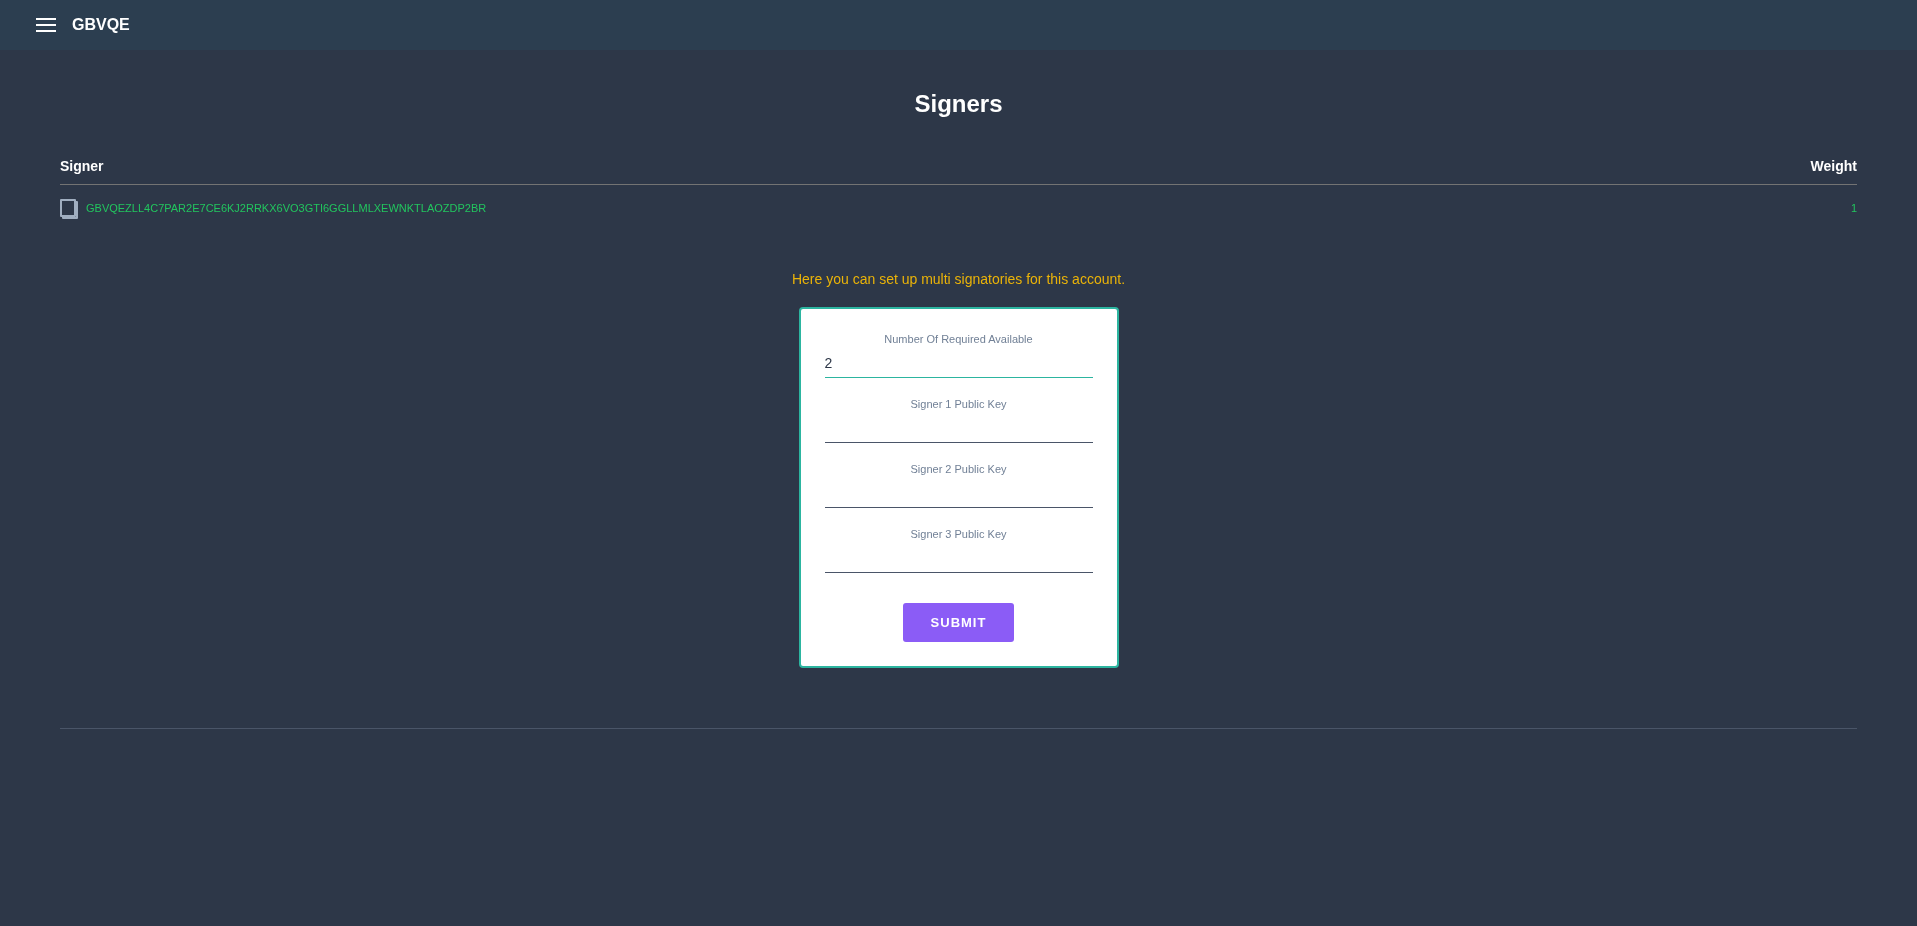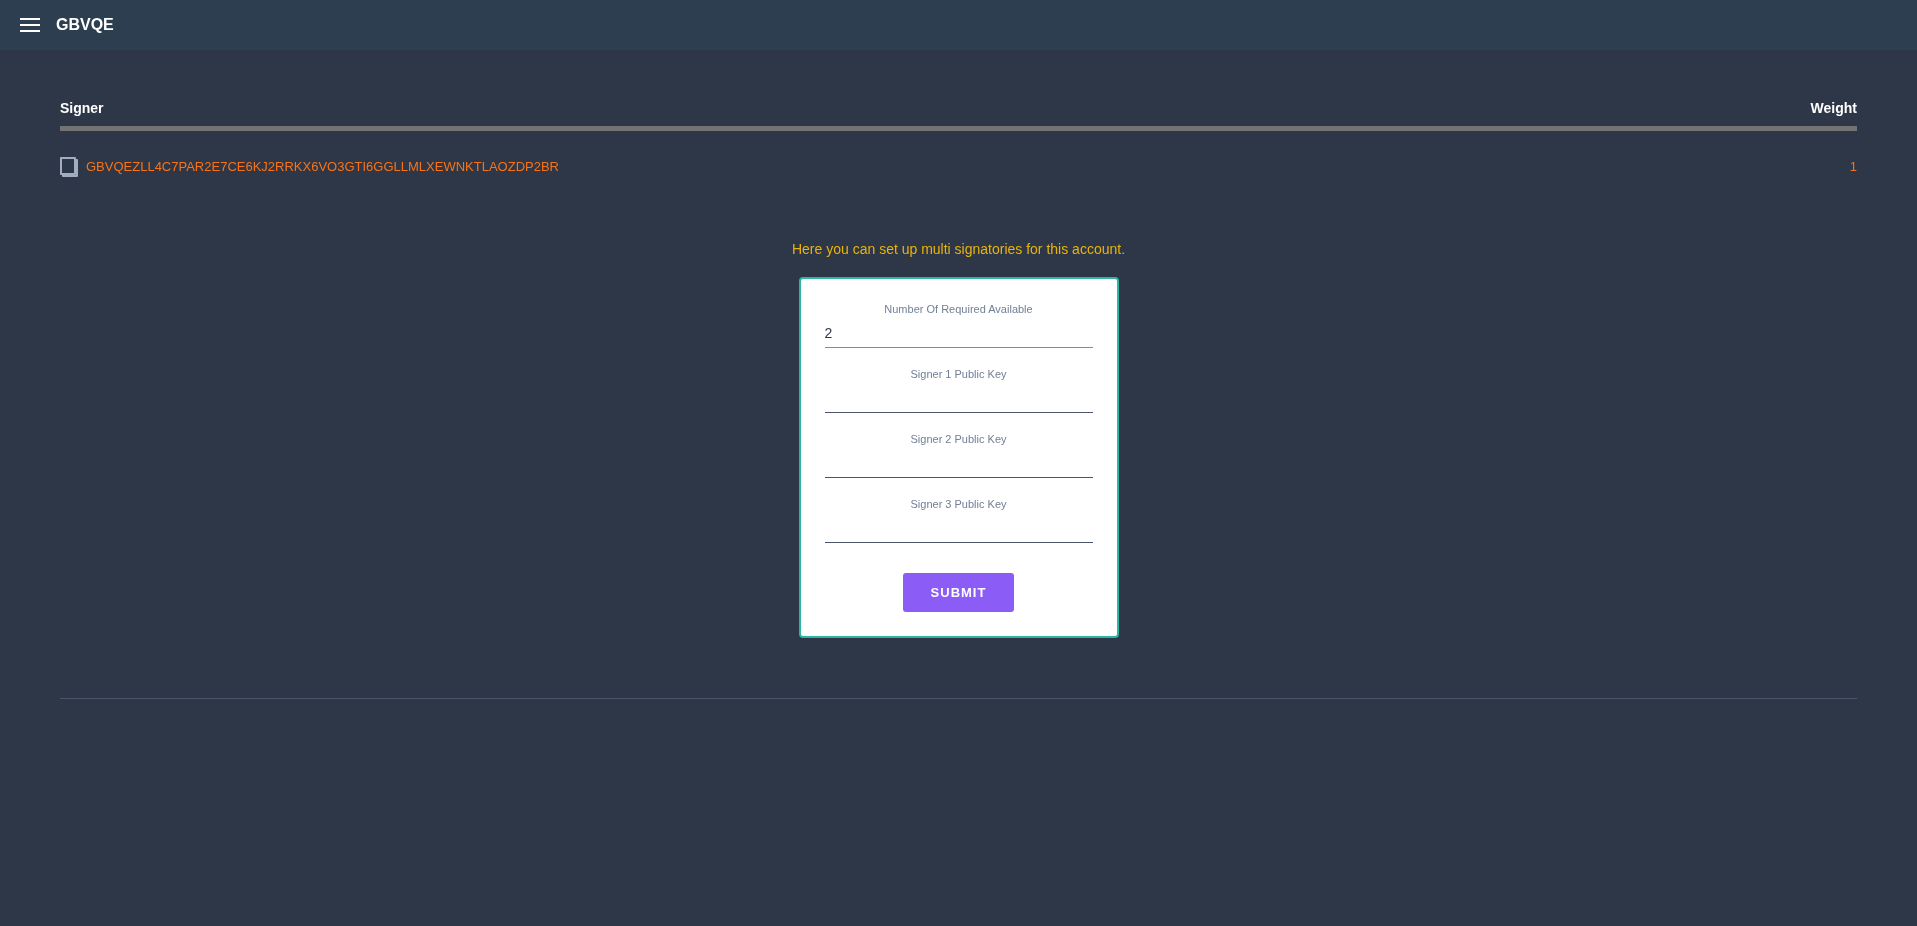--- a/index.html
+++ b/index.html
@@ -15,21 +15,21 @@
       min-height: 926px;
       width: 1917px;
     }
 
     
     .navbar {
       background-color: #2c3e50;
       height: 50px;
       display: flex;
       align-items: center;
-      padding: 0 20px;
+      padding: 0 36px;
       gap: 16px;
     }
 
     .navbar-menu-icon {
       cursor: pointer;
       display: flex;
       flex-direction: column;
       gap: 4px;
     }
 
@@ -61,39 +61,39 @@
     }
 
     
     .signers-table {
       width: 100%;
       border-collapse: collapse;
       margin-bottom: 40px;
     }
 
     .signers-table thead tr {
-      border-bottom: 5px solid #737373;
+      border-bottom: 1px solid #737373;
     }
 
     .signers-table th {
       text-align: left;
       padding: 10px 0;
       font-size: 14px;
       font-weight: bold;
       color: #ffffff;
     }
 
     .signers-table th:last-child {
       text-align: right;
     }
 
     .signers-table td {
-      padding: 26px 0;
-      font-size: 13px;
-      color: #f97316;
+      padding: 14px 0;
+      font-size: 11px;
+      color: #22c55e;
     }
 
     .signers-table td:last-child {
       text-align: right;
     }
 
     .signer-cell {
       display: flex;
       align-items: center;
       gap: 10px;
@@ -211,20 +211,21 @@
   <div class="navbar-menu-icon">
     <span></span>
     <span></span>
     <span></span>
   </div>
   <span class="navbar-title">GBVQE</span>
 </nav>
 
 <div class="main-content">
 
+  <h1 class="page-heading">Signers</h1>
 
   <table class="signers-table">
     <thead>
       <tr>
         <th>Signer</th>
         <th>Weight</th>
       </tr>
     </thead>
     <tbody id="signers-tbody">
     <tr>

